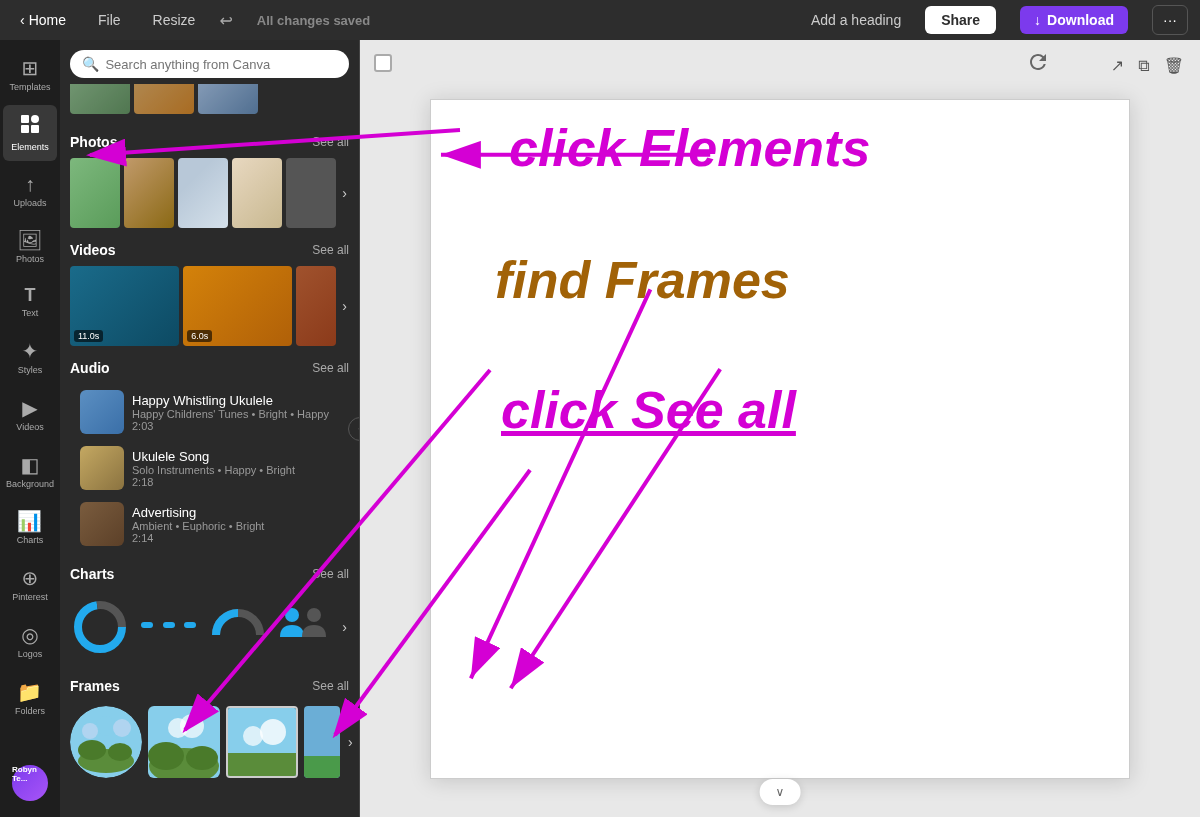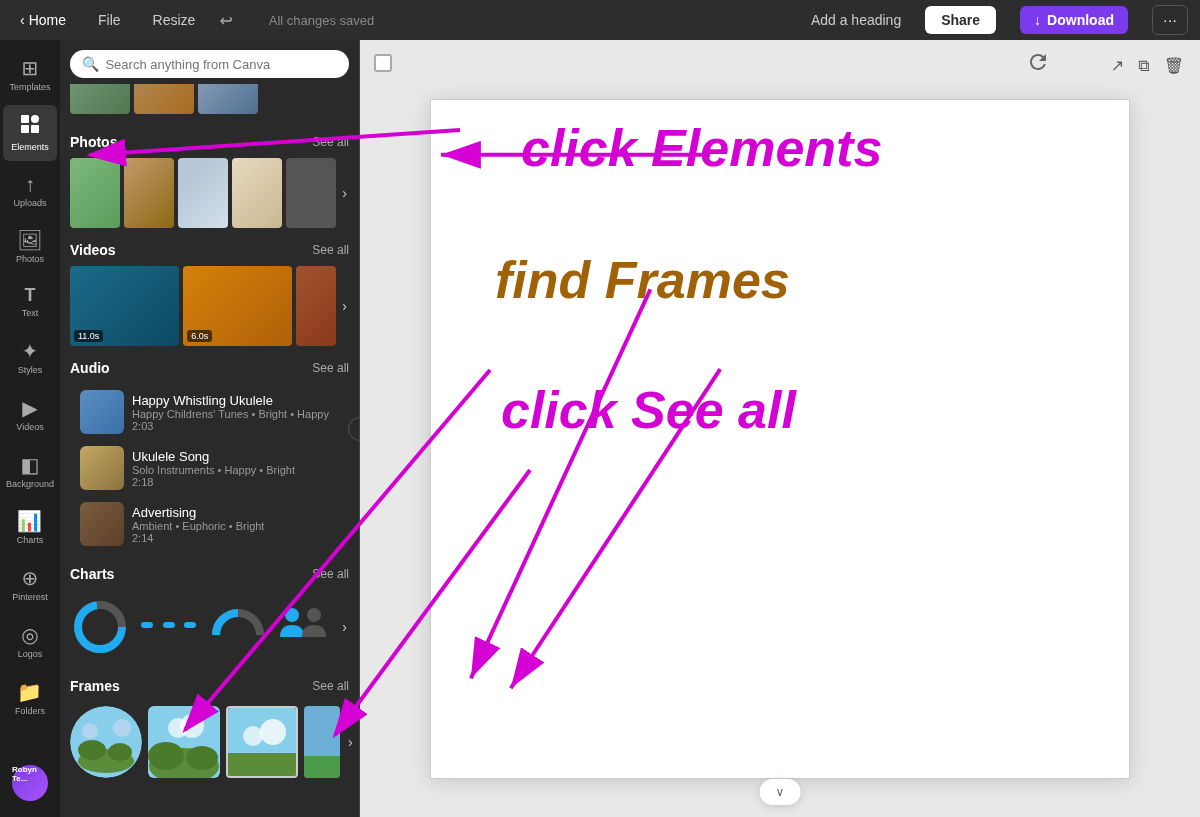--- a/index.html
+++ b/index.html
@@ -11,21 +11,21 @@
       background: #2d2d2d; height: 40px;
       padding: 0 12px; gap: 12px; position: relative; z-index: 10;
     }
     .topbar-left { display: flex; align-items: center; gap: 16px; }
     .topbar-home {
       display: flex; align-items: center; gap: 4px;
       color: #fff; font-size: 14px; cursor: pointer; padding: 4px 8px;
       border-radius: 4px;
     }
     .topbar-btn { color: #ccc; font-size: 14px; cursor: pointer; padding: 4px 8px; border-radius: 4px; background: none; border: none; }
-    .topbar-saved { color: #888; font-size: 13px; margin-left: 20px; }
+    .topbar-saved { color: #888; font-size: 13px; margin-left: 8px; font-weight: bold; }
     .topbar-right { display: flex; align-items: center; gap: 24px; margin-left: auto; }
     .topbar-add-heading { color: #ccc; font-size: 14px; cursor: pointer; background: none; border: none; }
     .share-btn { background: #fff; color: #2d2d2d; border: none; border-radius: 6px; padding: 6px 16px; font-size: 14px; font-weight: 600; cursor: pointer; }
     .download-btn { background: #7c3aed; color: #fff; border: none; border-radius: 6px; padding: 6px 14px; font-size: 14px; font-weight: 600; cursor: pointer; display: flex; align-items: center; gap: 6px; }
     .more-btn { background: none; border: 1px solid #555; border-radius: 6px; color: #fff; padding: 6px 10px; cursor: pointer; font-size: 14px; }
 
     
     .main { display: flex; height: calc(817px - 40px); }
 
     
@@ -435,23 +435,23 @@
           </marker>
         </defs>
 
         <line x1="280" y1="55" x2="10" y2="55" stroke="#d400d4" stroke-width="4" marker-end="url(#arrowhead)"></line>
 
         <line x1="220" y1="190" x2="40" y2="580" stroke="#d400d4" stroke-width="4" marker-end="url(#arrowhead)"></line>
 
         <line x1="290" y1="270" x2="80" y2="590" stroke="#d400d4" stroke-width="4" marker-end="url(#arrowhead)"></line>
       </svg>
 
-      <div style="position:absolute;top:18px;left:90px;font-size:52px;font-weight:700;font-style:italic;color:#d400d4;white-space:nowrap;">click Elements</div>
+      <div style="position:absolute;top:18px;left:78px;font-size:52px;font-weight:700;font-style:italic;color:#d400d4;white-space:nowrap;">click Elements</div>
       <div style="position:absolute;top:150px;left:64px;font-size:52px;font-weight:700;font-style:italic;color:#a16207;white-space:nowrap;">find Frames</div>
-      <div style="position:absolute;top:280px;left:70px;font-size:52px;font-weight:700;font-style:italic;color:#d400d4;white-space:nowrap;">click See all</div>
+      <div style="position:absolute;top:280px;left:70px;font-size:52px;font-weight:700;font-style:italic;color:#d400d4;white-space:nowrap;text-decoration:underline;">click See all</div>
     </div>
 
     <div class="canvas-bottom">
       <div style="background:#fff;border-radius:20px;padding:6px 16px;display:flex;align-items:center;gap:8px;box-shadow:0 2px 8px rgba(0,0,0,0.15);">
         <span style="font-size:12px;color:#666;">∨</span>
       </div>
     </div>
   </div>
 
 </div>

